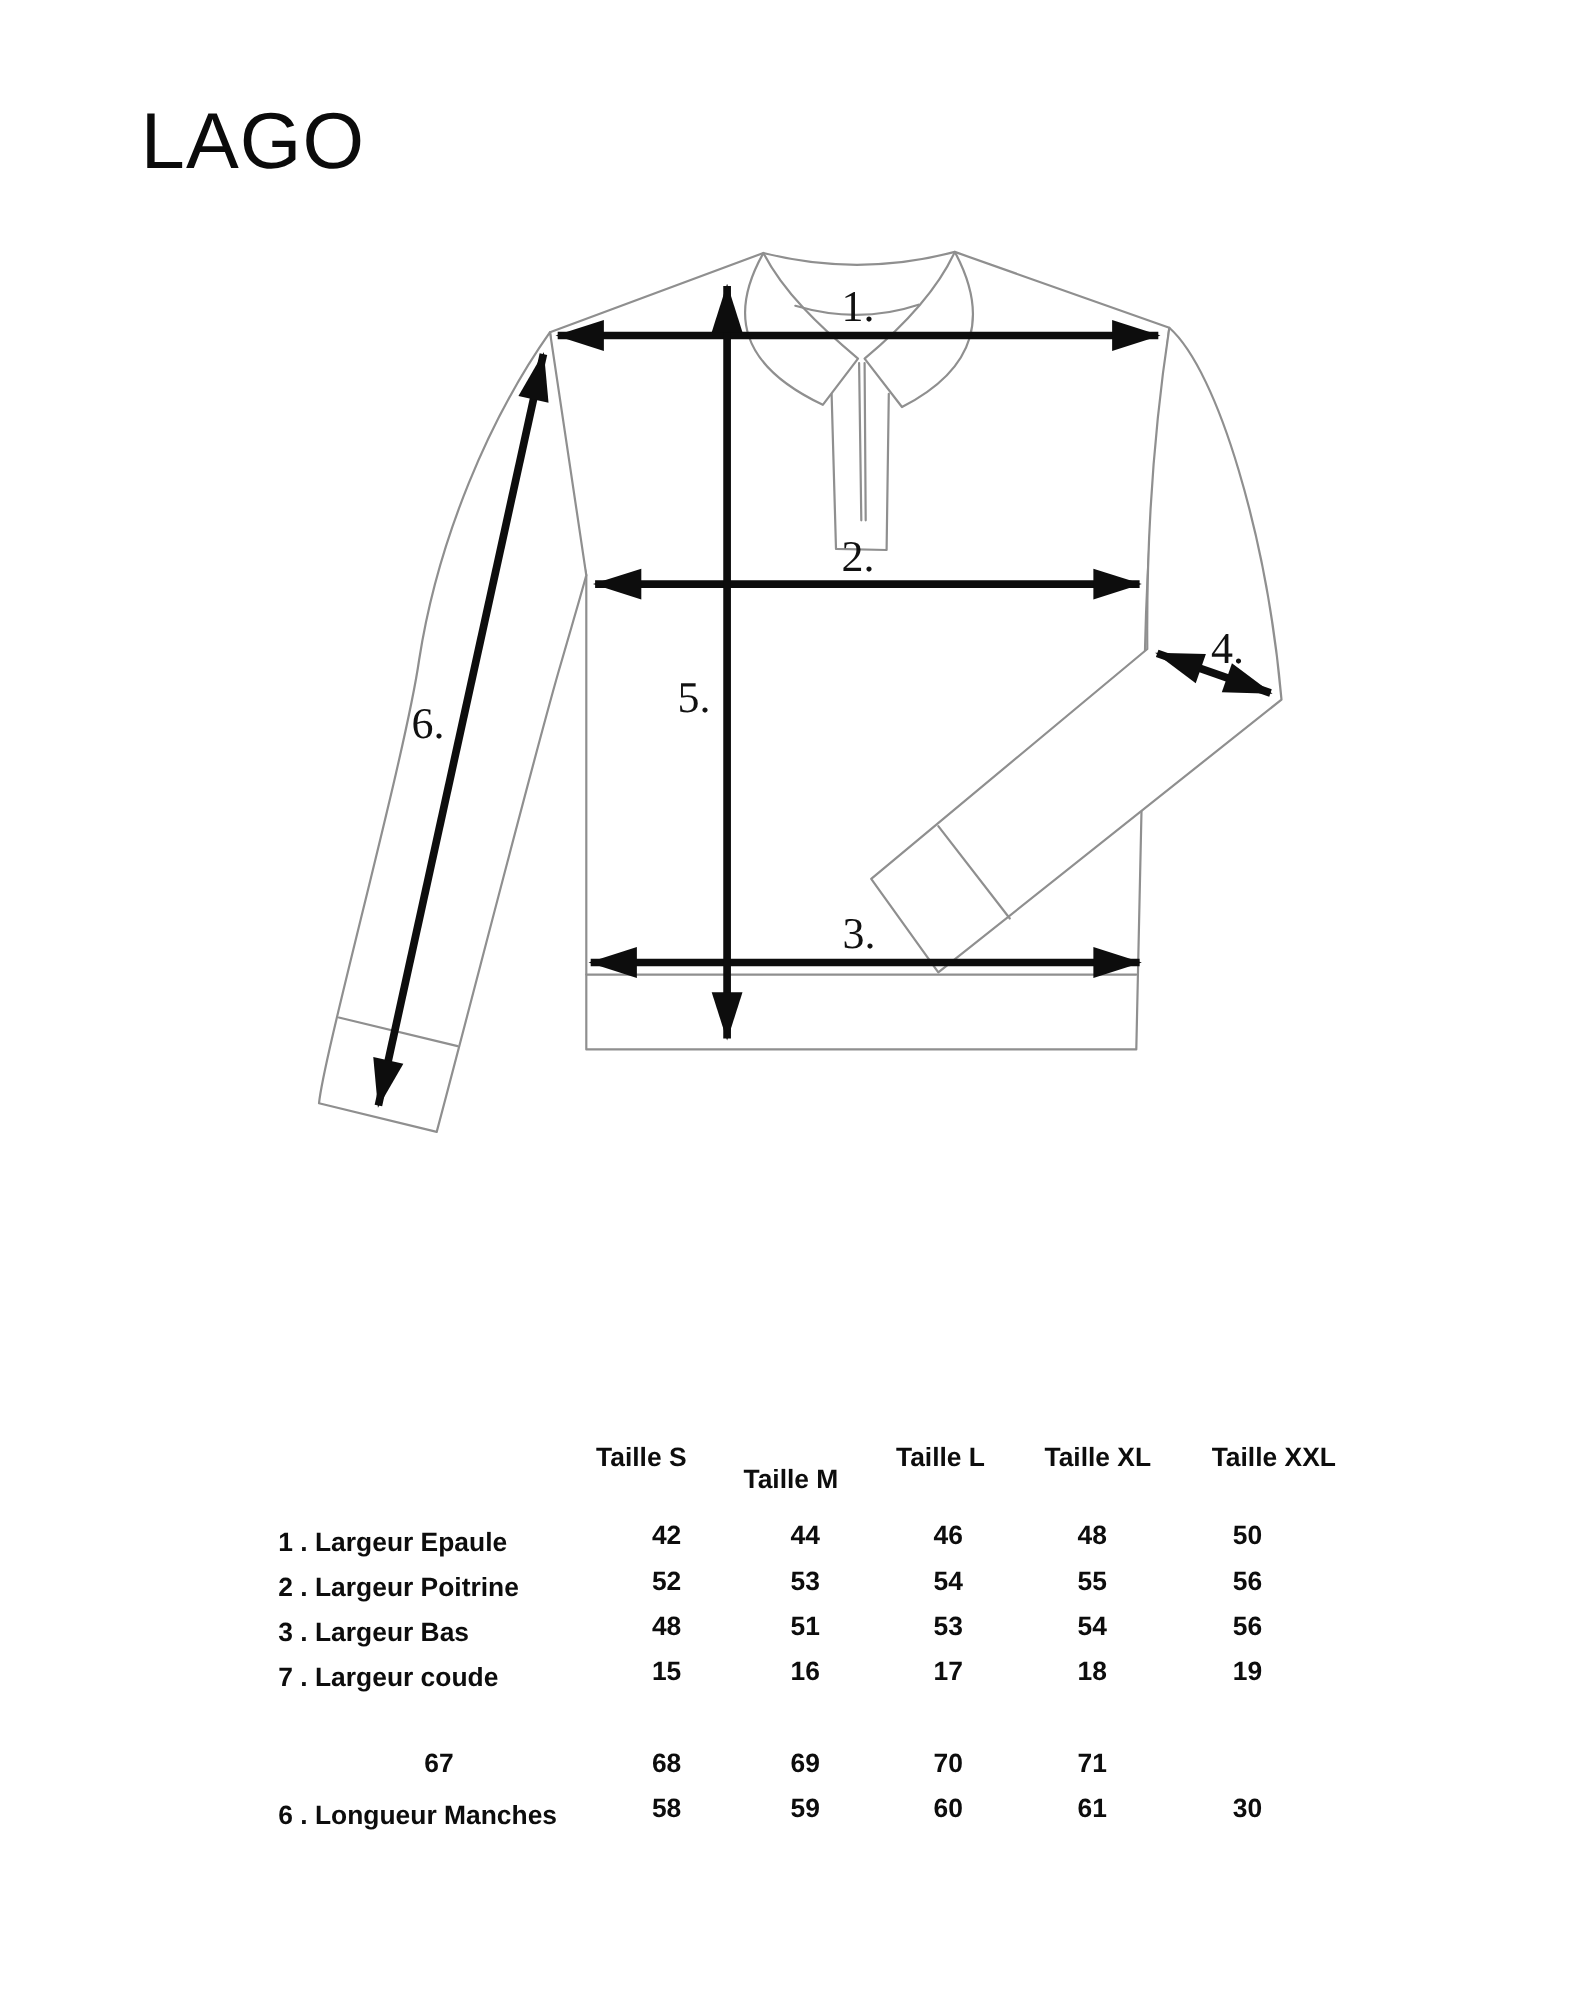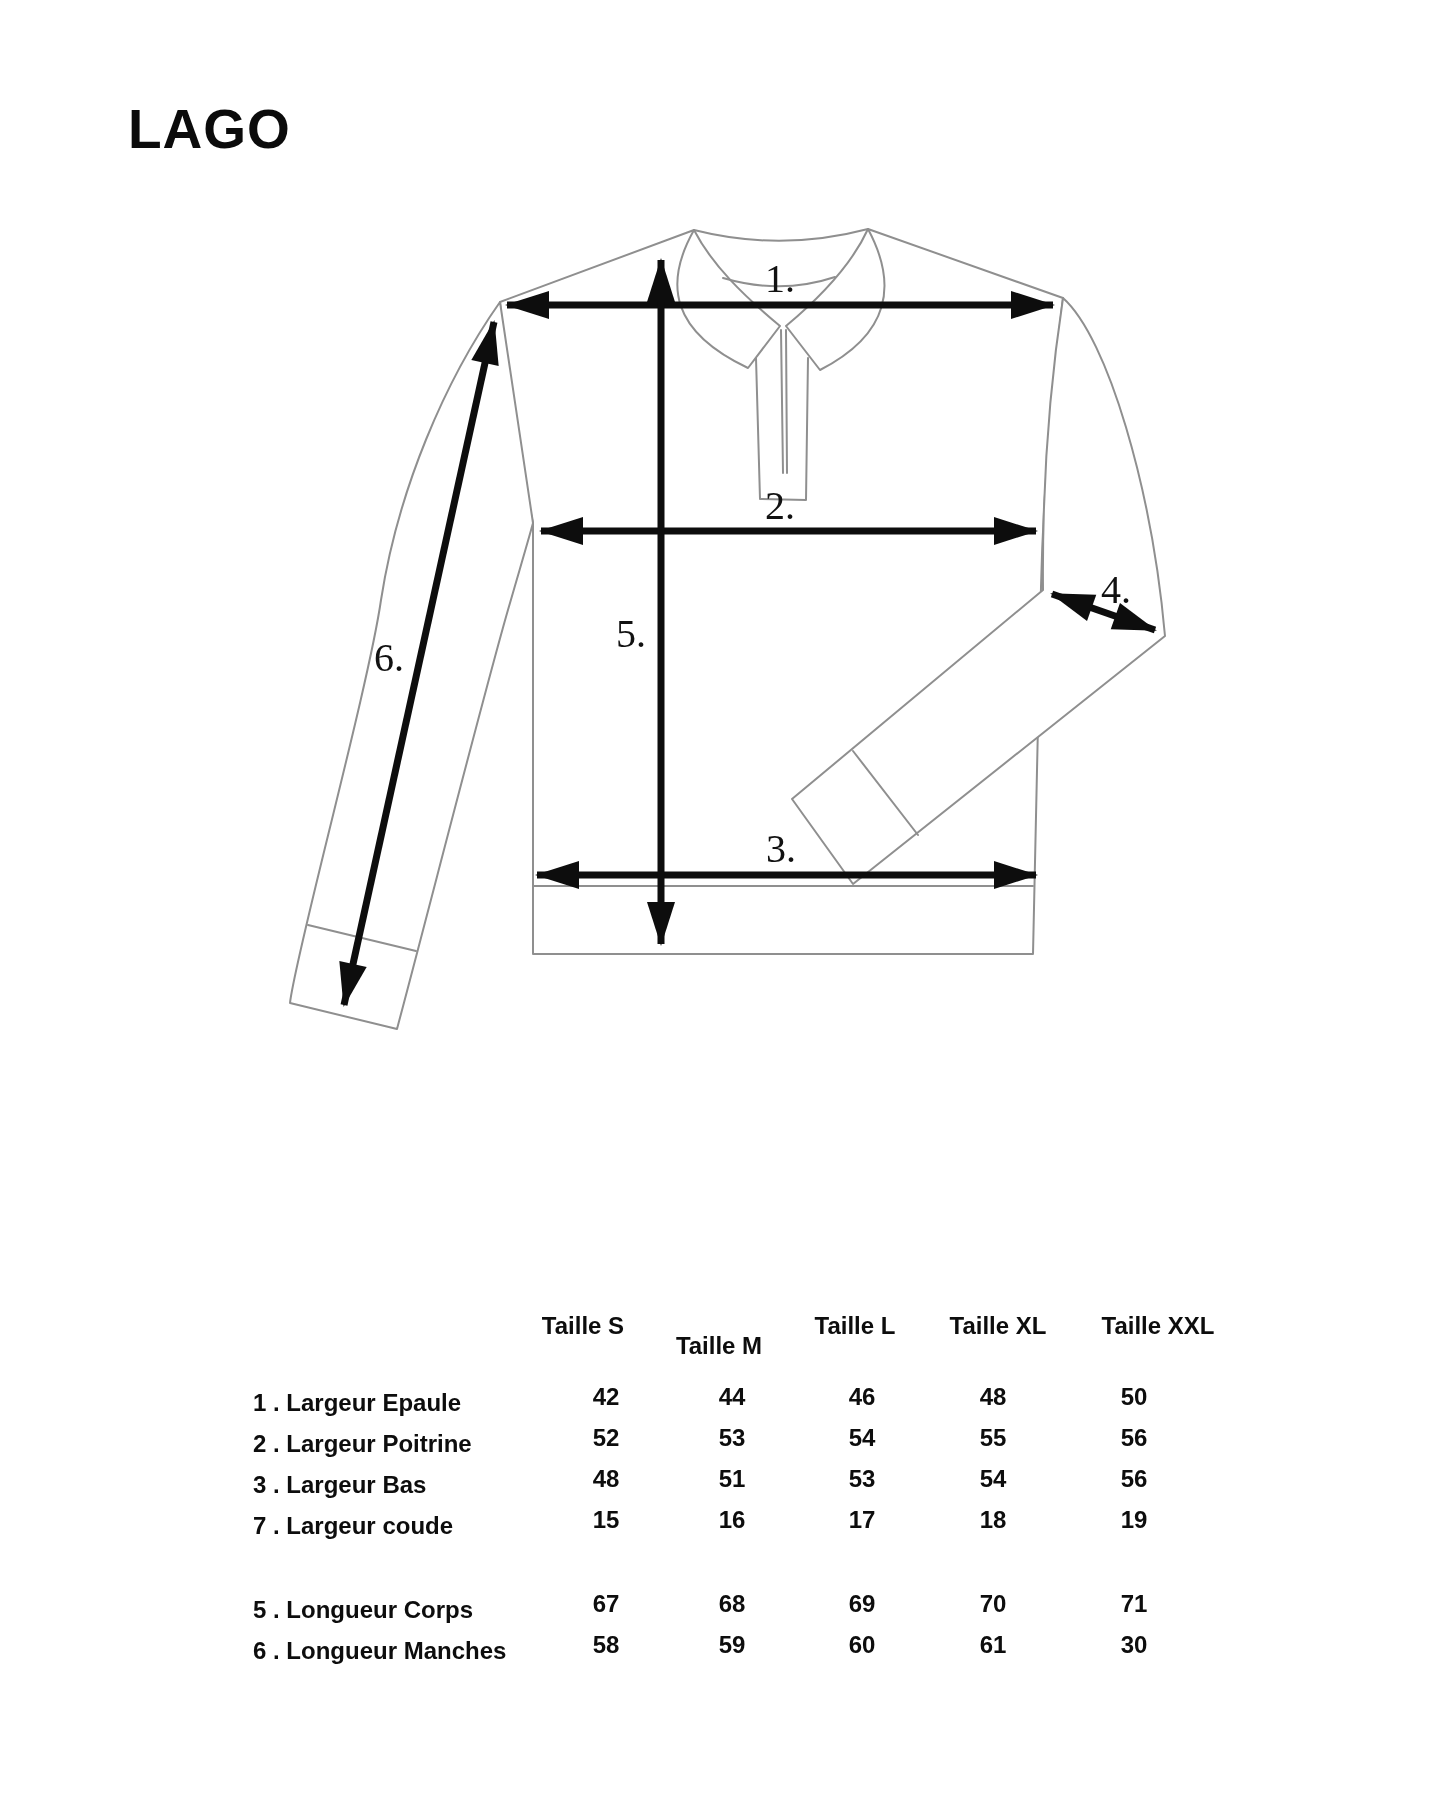--- a/index.html
+++ b/index.html
@@ -9,23 +9,23 @@
     height: 1819px;
     background: #ffffff;
     font-family: "Liberation Sans", sans-serif;
     color: #111111;
     overflow: hidden;
   }
   .brand {
     position: absolute;
     left: 128px;
     top: 102px;
-    font-size: 55px;
+    font-size: 72px;
     line-height: 55px;
-    font-weight: 700;
+    font-weight: 400;
     letter-spacing: 1px;
     color: #0b0b0b;
   }
   svg.diagram {
     position: absolute;
     left: 0; top: 0;
     width: 1445px;
     height: 1819px;
   }
   .garment-line {
@@ -180,21 +180,20 @@
       <div class="cell-num">15</div>
       <div class="cell-num">16</div>
       <div class="cell-num">17</div>
       <div class="cell-num">18</div>
       <div class="cell-num">19</div>
     </div>
 
     <div class="spacer"></div>
 
     <div class="trow">
-      <div class="cell-label">5 . Longueur Corps</div>
       <div class="cell-num">67</div>
       <div class="cell-num">68</div>
       <div class="cell-num">69</div>
       <div class="cell-num">70</div>
       <div class="cell-num">71</div>
     </div>
 
     <div class="trow">
       <div class="cell-label">6 . Longueur Manches</div>
       <div class="cell-num">58</div>

